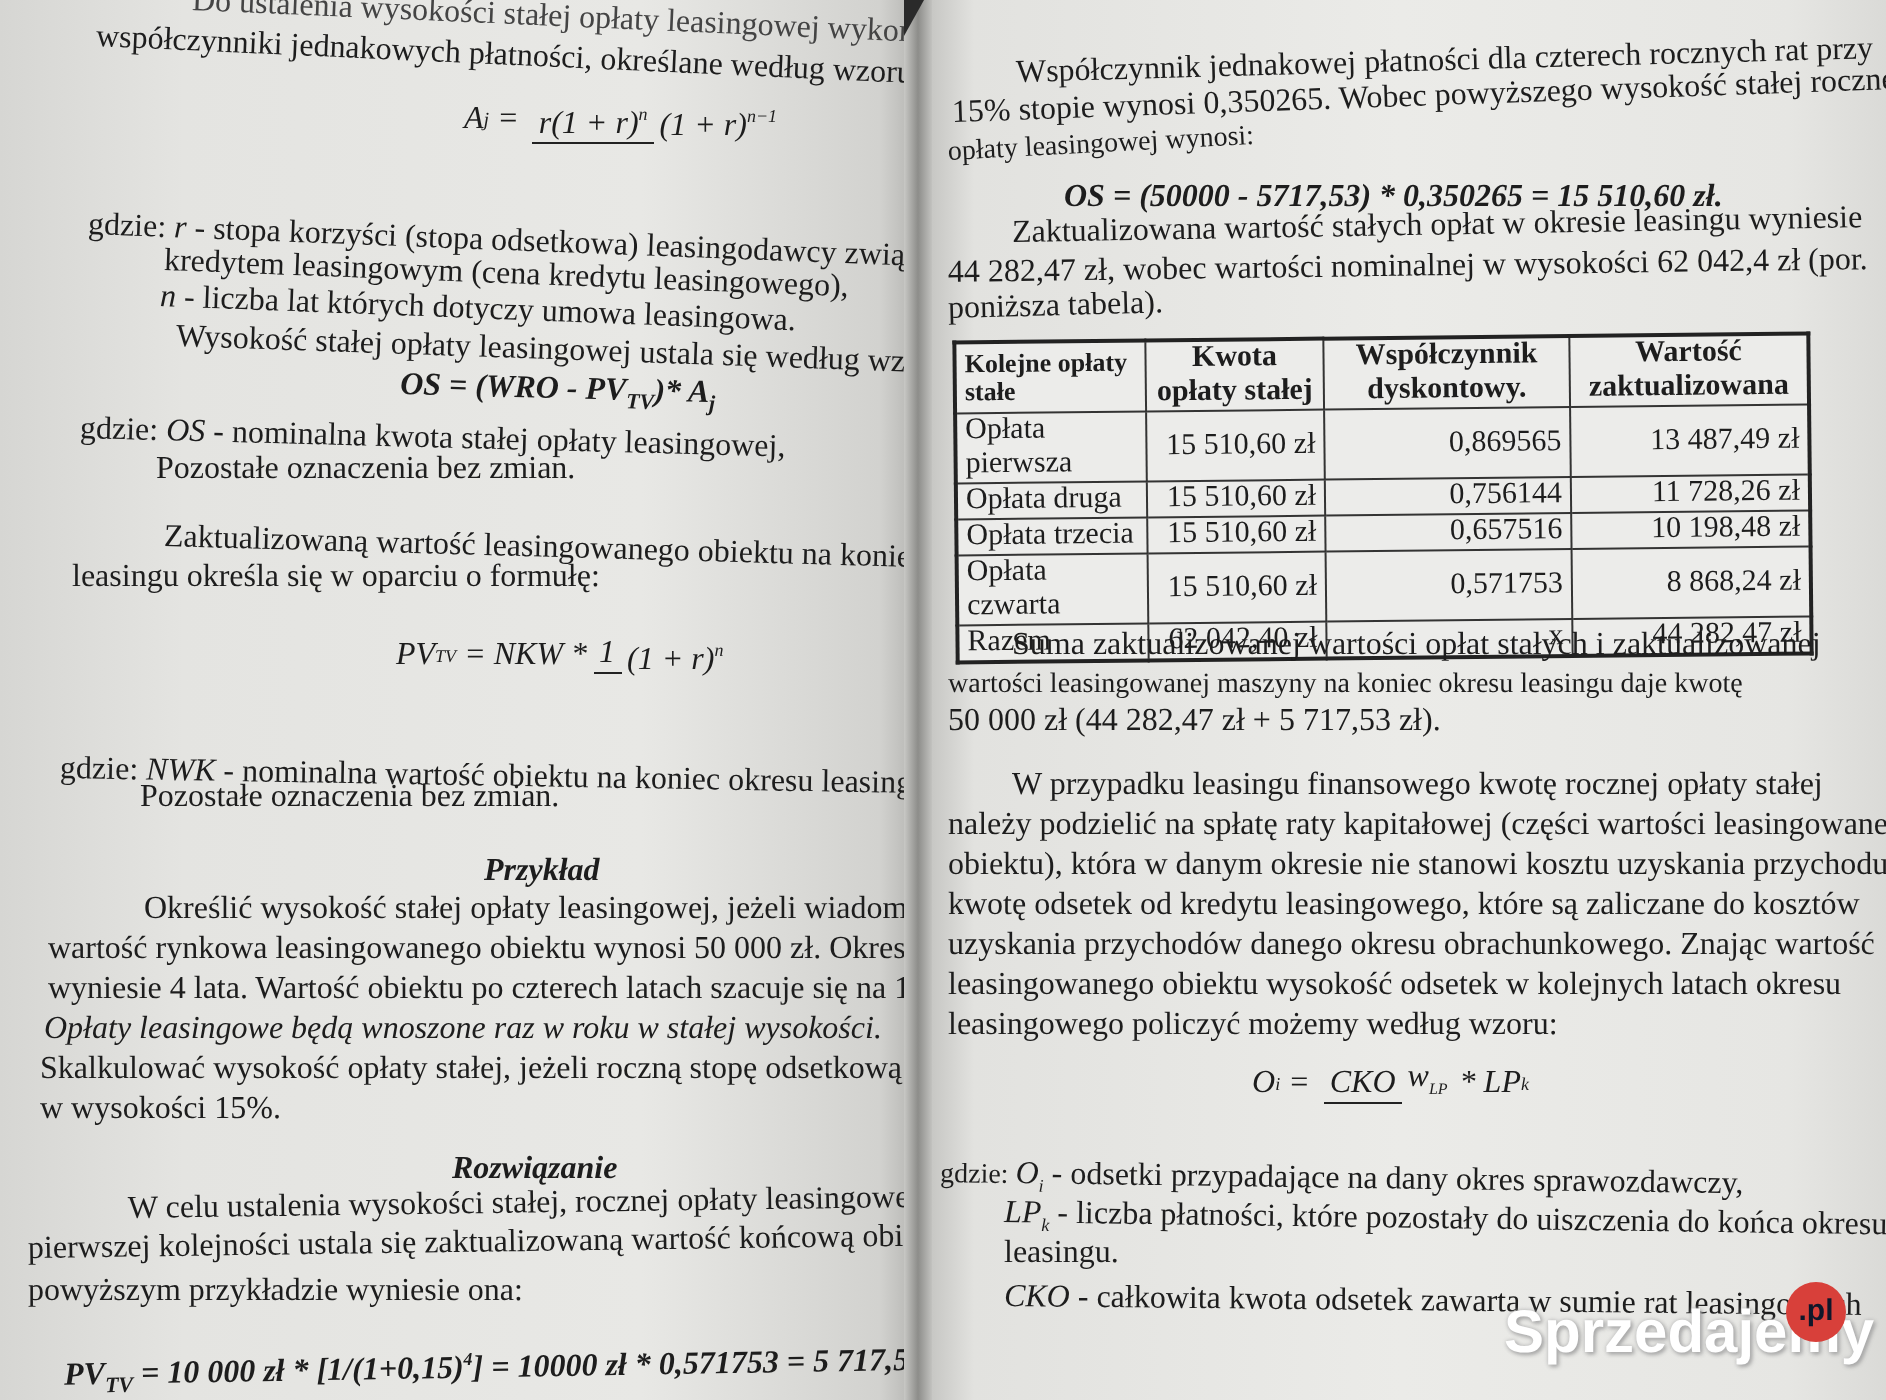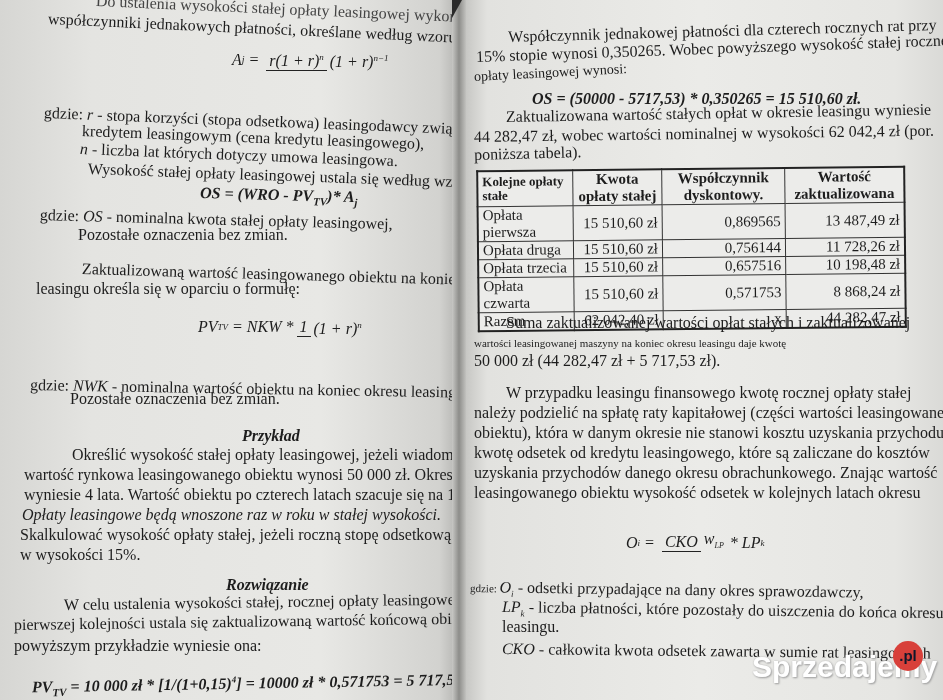--- a/index.html
+++ b/index.html
@@ -3,21 +3,21 @@
 <meta charset="utf-8">
 <style>
   html,body{margin:0;padding:0;}
   body{width:943px;height:700px;overflow:hidden;background:#9a9a98;font-family:"Liberation Serif","DejaVu Serif",serif;color:#1d1d1d;position:relative;}
   .page{position:absolute;top:0;height:700px;overflow:hidden;}
   .page-left{left:0;width:458px;background:linear-gradient(90deg,#d6d6d3 0%,#e4e4e1 20%,#e8e8e5 70%,#d2d2cf 96%,#b5b5b2 100%);}
   .page-right{left:458px;width:485px;background:linear-gradient(90deg,#bdbdba 0%,#e2e2df 6%,#ebebe8 50%,#e6e6e3 90%,#dadad7 100%);}
   .gutter{position:absolute;left:452px;top:0;width:14px;height:700px;background:linear-gradient(90deg,#c8c8c5,#8d8d8a 50%,#c2c2bf);z-index:2;}
   .corner{position:absolute;left:452px;top:0;width:0;height:0;border-left:10px solid #2a2a2a;border-bottom:18px solid transparent;z-index:3;}
   .t{position:absolute;white-space:nowrap;font-size:16px;line-height:18px;}
-  .sm{font-size:11px;}
+  .sm{font-size:14px;}
   .it{font-style:italic;}
   .bi{font-weight:bold;font-style:italic;}
   .frac{display:inline-flex;flex-direction:row;align-items:center;vertical-align:middle;margin:0 3px;}
   .frac .num{border-bottom:1px solid #222;padding:0 3px;line-height:18px;}
   .frac .den{line-height:18px;padding:0 3px;}
   .eq{position:absolute;font-style:italic;font-size:16px;white-space:nowrap;display:flex;align-items:center;}
   table.lt{position:absolute;left:477px;top:168px;border-collapse:collapse;border:2px solid #222;font-size:15px;background:#ececea;transform:rotate(-0.6deg);}
   table.lt td,table.lt th{border:1px solid #333;padding:0 4px;line-height:17px;height:17px;}
   table.lt th{font-weight:bold;text-align:center;}
   table.lt td.r{text-align:right;}
@@ -140,20 +140,21 @@
   <div class="t" style="left:48px;top:314px;">Suma zaktualizowanej wartości opłat stałych i zaktualizowanej</div>
   <div class="t" style="left:16px;top:333px;"><span class="sm">wartości leasingowanej maszyny na koniec okresu leasingu daje kwotę</span></div>
   <div class="t" style="left:16px;top:352px;">50 000 zł (44 282,47 zł + 5 717,53 zł).</div>
 
   <div class="t" style="left:48px;top:384px;">W przypadku leasingu finansowego kwotę rocznej opłaty stałej</div>
   <div class="t" style="left:16px;top:404px;">należy podzielić na spłatę raty kapitałowej (części wartości leasingowanego</div>
   <div class="t" style="left:16px;top:424px;">obiektu), która w danym okresie nie stanowi kosztu uzyskania przychodu i</div>
   <div class="t" style="left:16px;top:444px;">kwotę odsetek od kredytu leasingowego, które są zaliczane do kosztów</div>
   <div class="t" style="left:16px;top:464px;">uzyskania przychodów danego okresu obrachunkowego. Znając wartość</div>
   <div class="t" style="left:16px;top:484px;">leasingowanego obiektu wysokość odsetek w kolejnych latach okresu</div>
+  <div class="t" style="left:16px;top:504px;">leasingowego policzyć możemy według wzoru:</div>
 
   <div class="eq" style="left:168px;top:530px;">
     <span>O</span><sub style="font-size:9px">i</sub>&nbsp;=&nbsp;
     <span class="frac">
         <span class="num">CKO</span>
         <span class="den"><span>w</span><sub style="font-size:8px">LP</sub></span>
       </span>
     <span>* LP</span><sub style="font-size:9px">k</sub>
   </div>
 

